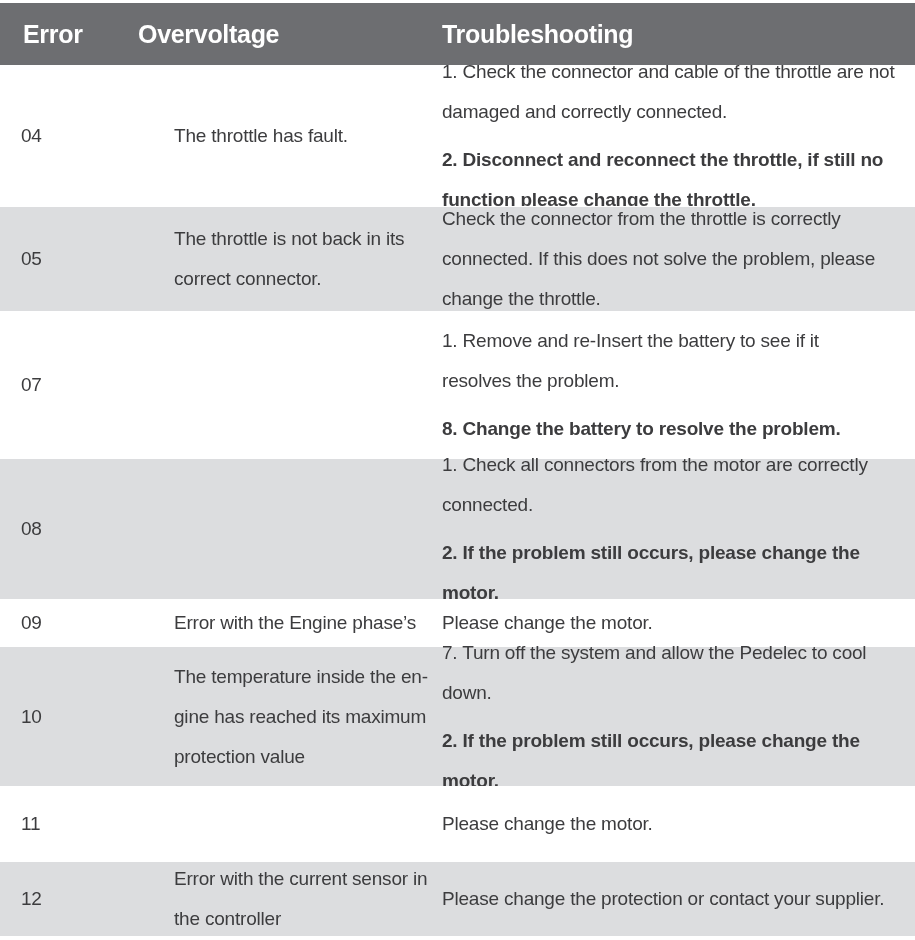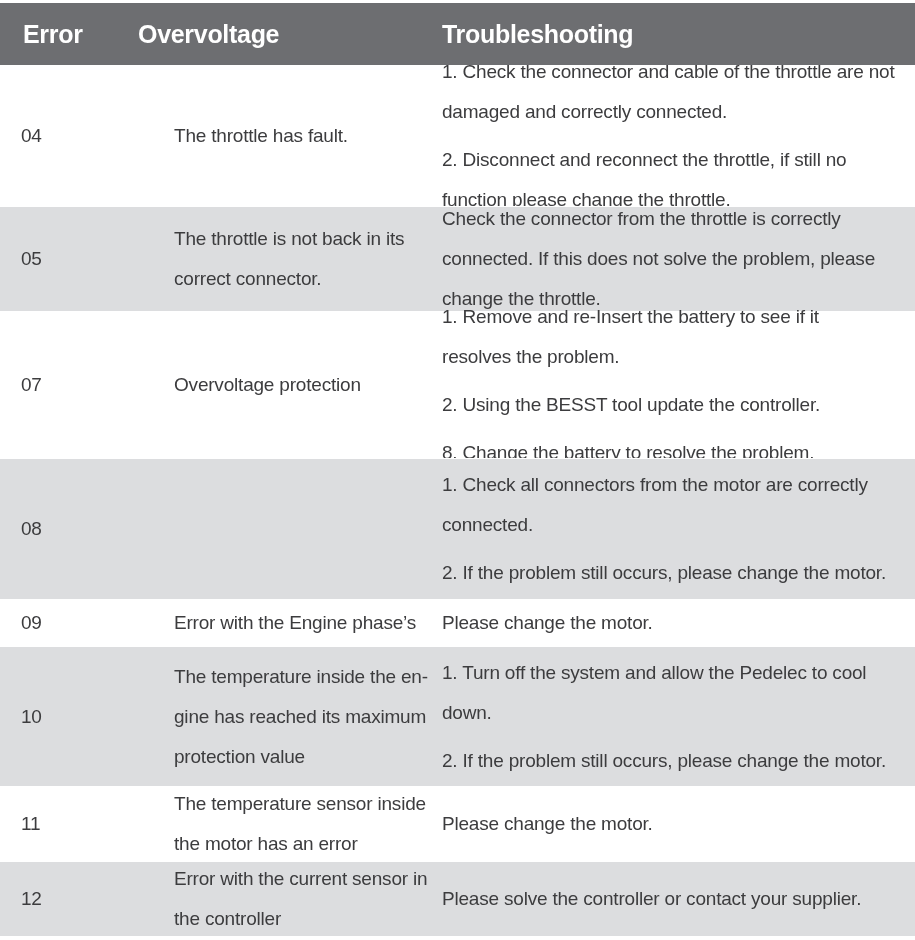--- a/index.html
+++ b/index.html
@@ -10,21 +10,21 @@
             font-weight: bold; font-size: 25px; }
   .header span { position: absolute; top: 50%; transform: translateY(-50%); letter-spacing: -0.3px; }
   .row { position: relative; border-top: 1px solid #ffffff; }
   .row.gray { background: #dcdddf; }
   .row.white { background: #ffffff; }
   .cell { position: absolute; top: 50%; transform: translateY(-50%); font-size: 19px; line-height: 40px; letter-spacing: -0.2px; }
   .c-err { left: 21px; }
   .c-dec { left: 145px; width: 290px; margin-left: 29px; }
   .c-tr  { left: 442px; width: 462px; }
   .c-tr p { margin: 0; }
-  .c-tr p + p { margin-top: 8px; }
+  .c-tr p + p { margin-top: 8px; font-weight: bold; }
 </style>
 </head>
 <body>
 
 <div class="tbl">
   <div class="header">
     <span style="left:23px">Error</span>
     <span style="left:138px">Overvoltage</span>
     <span style="left:442px">Troubleshooting</span>
   </div>
@@ -41,24 +41,22 @@
   <div class="row gray" style="height:104px">
     <span class="cell c-err">05</span>
     <span class="cell c-dec" style="width:260px">The throttle is not back in its correct connector.</span>
     <div class="cell c-tr">
       <p>Check the connector from the throttle is correctly connected. If this does not solve the problem, please change the throttle.</p>
     </div>
   </div>
 
   <div class="row white" style="height:146px">
     <span class="cell c-err">07</span>
-    <span class="cell c-dec">Overvoltage protection</span>
     <div class="cell c-tr" style="width:420px">
       <p>1. Remove and re-Insert the battery to see if it resolves the problem.</p>
-      <p>2. Using the BESST tool update the controller.</p>
       <p>8. Change the battery to resolve the problem.</p>
     </div>
   </div>
 
   <div class="row gray" style="height:140px">
     <span class="cell c-err">08</span>
     <div class="cell c-tr">
       <p>1. Check all connectors from the motor are correctly connected.</p>
       <p>2. If the problem still occurs, please change the motor.</p>
     </div>
@@ -69,33 +67,32 @@
     <span class="cell c-dec">Error with the Engine phase’s</span>
     <div class="cell c-tr">
       <p>Please change the motor.</p>
     </div>
   </div>
 
   <div class="row gray" style="height:139px">
     <span class="cell c-err">10</span>
     <span class="cell c-dec" style="width:275px">The temperature inside the en-gine has reached its maximum protection value</span>
     <div class="cell c-tr">
-      <p>1. Turn off the system and allow the Pedelec to cool down.</p>
+      <p>7. Turn off the system and allow the Pedelec to cool down.</p>
       <p>2. If the problem still occurs, please change the motor.</p>
     </div>
   </div>
 
   <div class="row white" style="height:74px">
     <span class="cell c-err">11</span>
-    <span class="cell c-dec" style="width:270px">The temperature sensor inside the motor has an error</span>
     <div class="cell c-tr">
       <p>Please change the motor.</p>
     </div>
   </div>
 
   <div class="row gray" style="height:74px">
     <span class="cell c-err">12</span>
     <span class="cell c-dec" style="width:280px">Error with the current sensor in the controller</span>
     <div class="cell c-tr" style="width:470px">
-      <p>Please solve the controller or contact your supplier.</p>
+      <p>Please change the protection or contact your supplier.</p>
     </div>
   </div>
 </div>
 
 </body></html>

